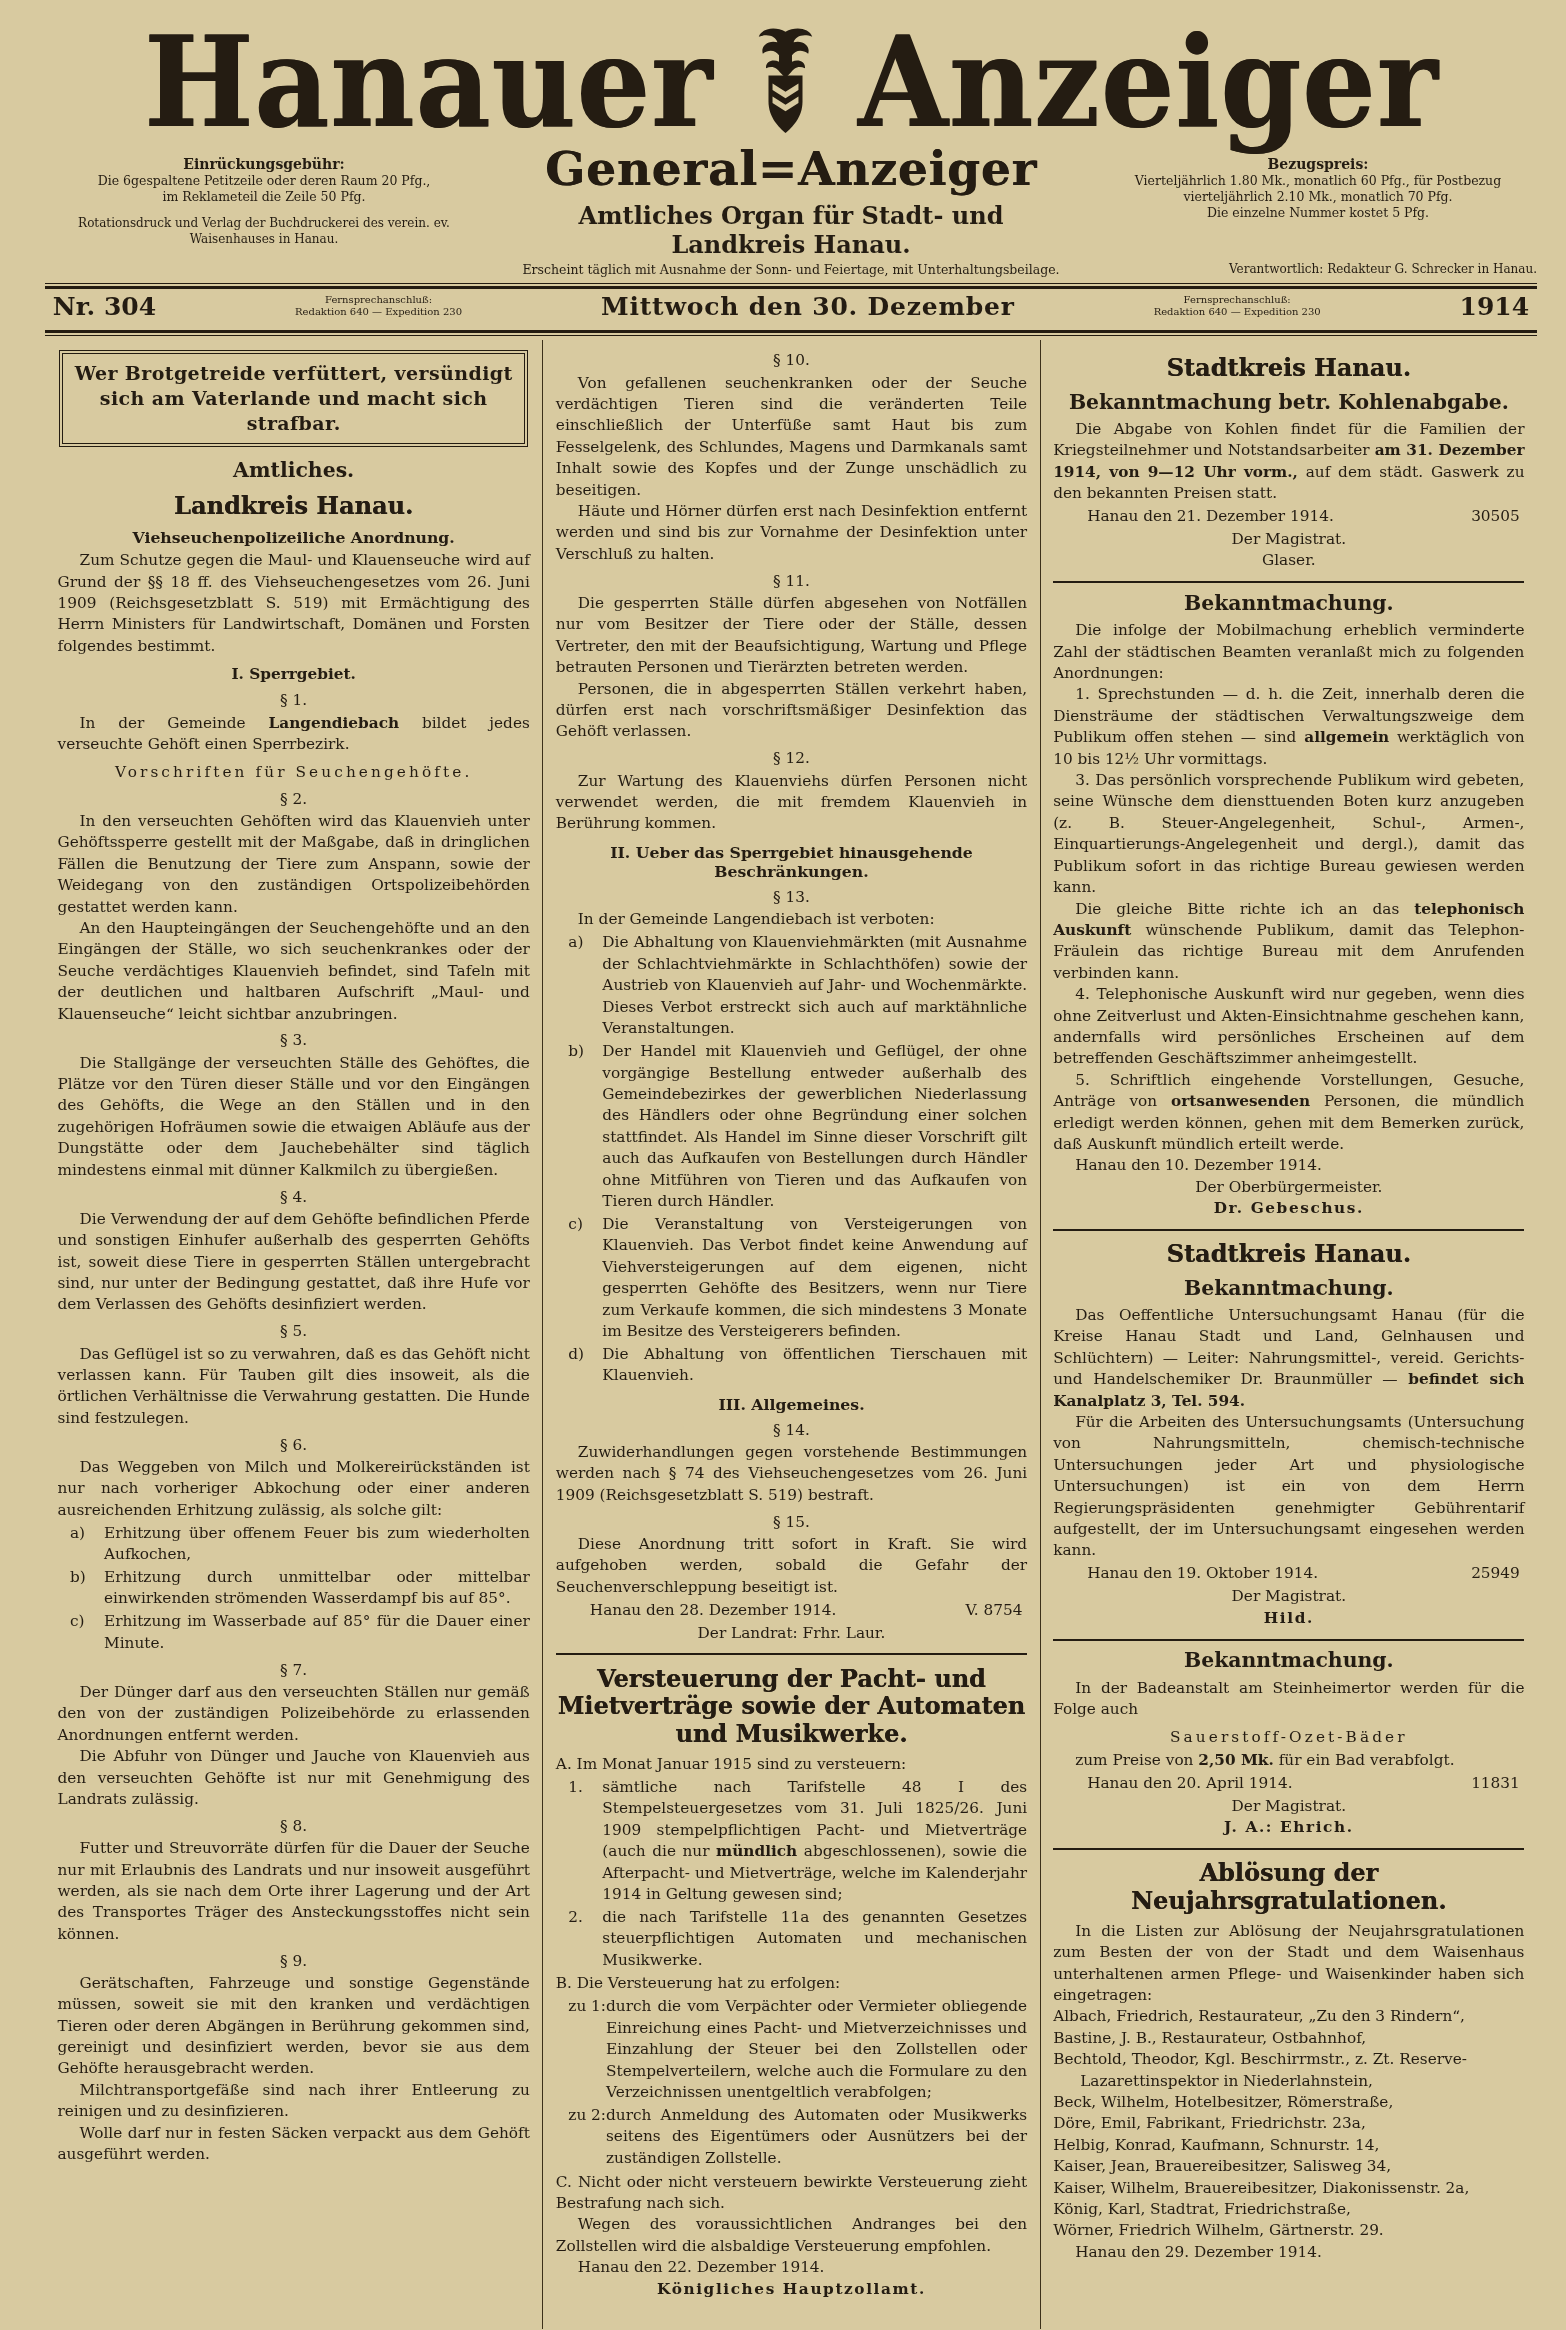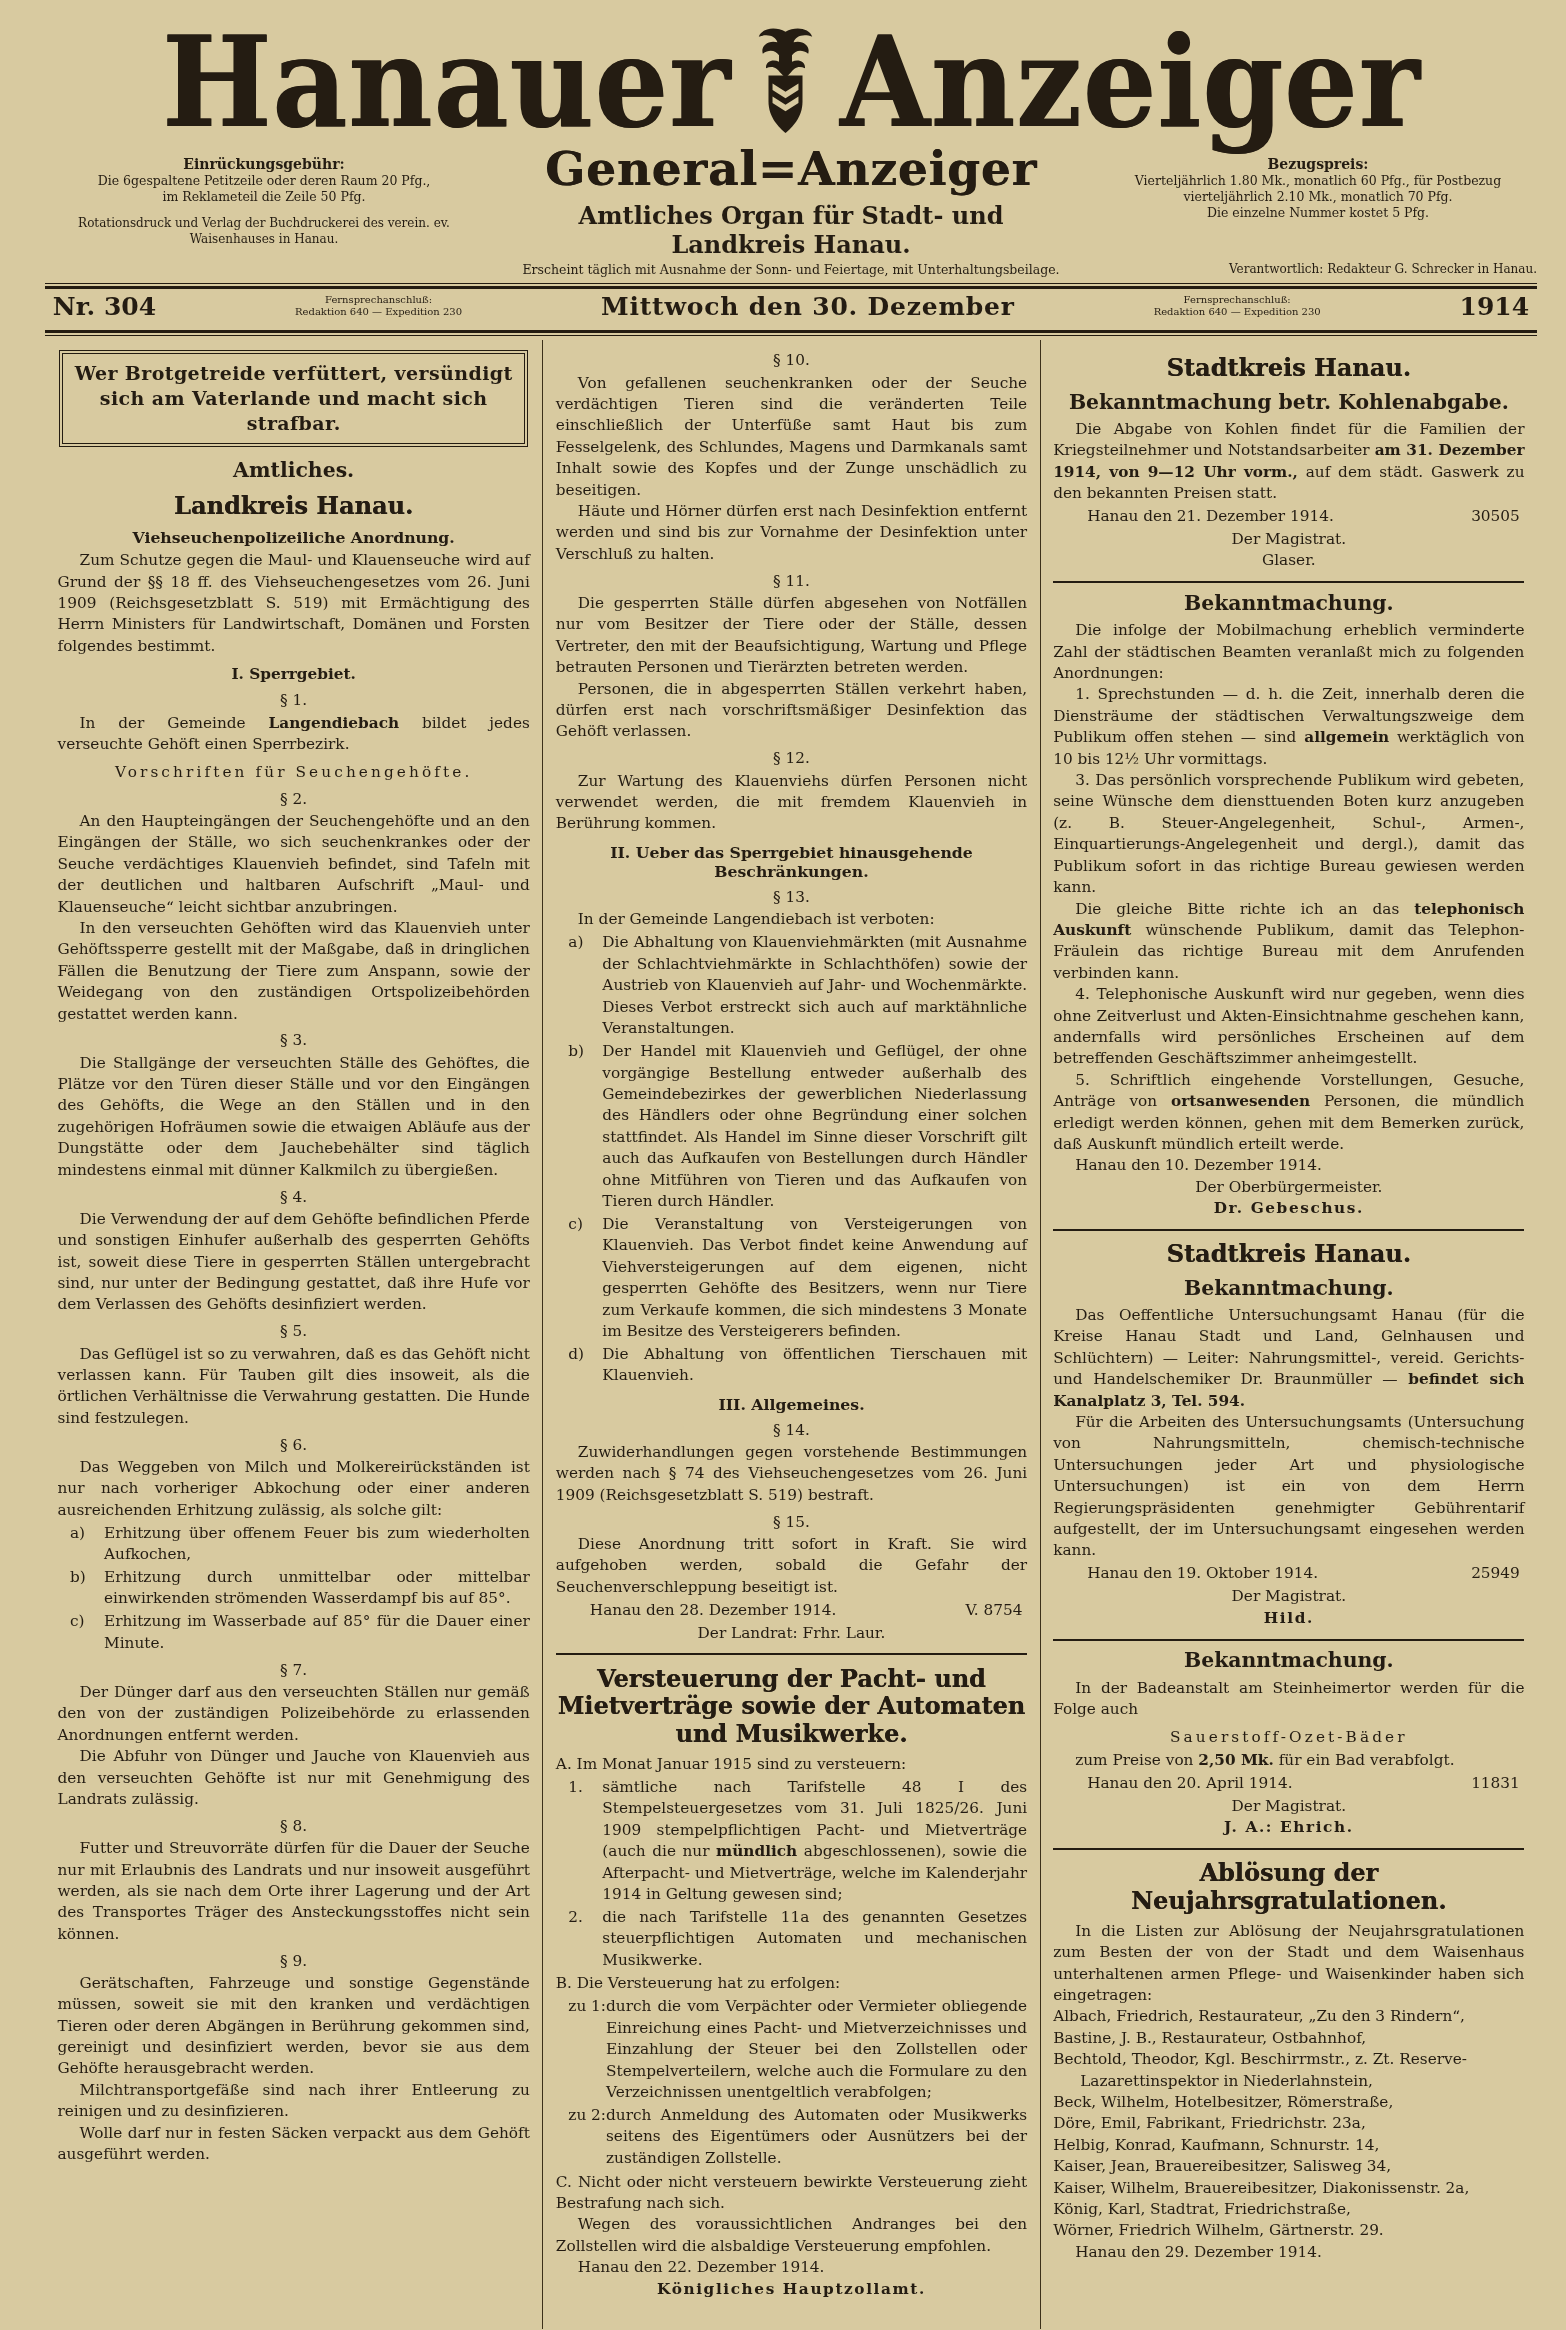--- a/index.html
+++ b/index.html
@@ -16,21 +16,21 @@
     position:absolute; inset:0;
     background:
       radial-gradient(ellipse at 85% 10%, rgba(255,250,225,.25), transparent 55%),
       radial-gradient(ellipse at 50% 110%, rgba(120,95,55,.22), transparent 60%),
       linear-gradient(90deg,#6d5836 0px,#94founds 0,#97814f 11px,#c0b084 30px,#d4c69c 55px,#d9cca2 329px,#dccfa6 55%,#d6c89d 88%,#c9ba8e 99%,#b7a578 100%);
     background-color:#d8caa0;
   }
   .content { position:absolute; left:45px; top:11px; width:1492px; }
 
   
-  .masthead-title { display:flex; align-items:center; justify-content:center; gap:14px; padding-top:12.5px; }
+  .masthead-title { display:flex; align-items:center; justify-content:center; gap:32px; padding-top:12.5px; }
   .mast-word {
     font-size:116px; font-weight:bold; letter-spacing:0.8px; line-height:1;
     transform:scaleY(1.08);
     text-shadow:0.8px 0 0 #241c12;
   }
   .crest { width:81px; height:116px; display:block; flex:0 0 auto; }
   .crest svg { width:100%; height:100%; }
 
   .mast-row { display:flex; justify-content:space-between; align-items:flex-start; margin-top:4px; }
   .info-box { width:438px; font-size:12.5px; line-height:1.3; text-align:center; padding-top:11px; }
@@ -154,22 +154,22 @@
           <div class="boxed-notice">Wer Brotgetreide verfüttert, versündigt sich am Vaterlande und macht sich strafbar.</div>
           <div class="head-2">Amtliches.</div>
           <div class="head-1">Landkreis Hanau.</div>
           <div class="head-3">Viehseuchenpolizeiliche Anordnung.</div>
           <div class="para">Zum Schutze gegen die Maul- und Klauenseuche wird auf Grund der §§ 18 ff. des Viehseuchengesetzes vom 26. Juni 1909 (Reichsgesetzblatt S. 519) mit Ermächtigung des Herrn Ministers für Landwirtschaft, Domänen und Forsten folgendes bestimmt.</div>
           <div class="center-bold">I. Sperrgebiet.</div>
           <div class="para-center">§ 1.</div>
           <div class="para">In der Gemeinde <b>Langendiebach</b> bildet jedes verseuchte Gehöft einen Sperrbezirk.</div>
           <div class="head-spaced">Vorschriften für Seuchengehöfte.</div>
           <div class="para-center">§ 2.</div>
+          <div class="para">In den verseuchten Gehöften wird das Klauenvieh unter Gehöftssperre gestellt mit der Maßgabe, daß in dringlichen Fällen die Benutzung der Tiere zum Anspann, sowie der Weidegang von den zuständigen Ortspolizeibehörden gestattet werden kann.</div>
           <div class="para">An den Haupteingängen der Seuchengehöfte und an den Eingängen der Ställe, wo sich seuchenkrankes oder der Seuche verdächtiges Klauenvieh befindet, sind Tafeln mit der deutlichen und haltbaren Aufschrift „Maul- und Klauenseuche“ leicht sichtbar anzubringen.</div>
-          <div class="para">In den verseuchten Gehöften wird das Klauenvieh unter Gehöftssperre gestellt mit der Maßgabe, daß in dringlichen Fällen die Benutzung der Tiere zum Anspann, sowie der Weidegang von den zuständigen Ortspolizeibehörden gestattet werden kann.</div>
           <div class="para-center">§ 3.</div>
           <div class="para">Die Stallgänge der verseuchten Ställe des Gehöftes, die Plätze vor den Türen dieser Ställe und vor den Eingängen des Gehöfts, die Wege an den Ställen und in den zugehörigen Hofräumen sowie die etwaigen Abläufe aus der Dungstätte oder dem Jauchebehälter sind täglich mindestens einmal mit dünner Kalkmilch zu übergießen.</div>
           <div class="para-center">§ 4.</div>
           <div class="para">Die Verwendung der auf dem Gehöfte befindlichen Pferde und sonstigen Einhufer außerhalb des gesperrten Gehöfts ist, soweit diese Tiere in gesperrten Ställen untergebracht sind, nur unter der Bedingung gestattet, daß ihre Hufe vor dem Verlassen des Gehöfts desinfiziert werden.</div>
           <div class="para-center">§ 5.</div>
           <div class="para">Das Geflügel ist so zu verwahren, daß es das Gehöft nicht verlassen kann. Für Tauben gilt dies insoweit, als die örtlichen Verhältnisse die Verwahrung gestatten. Die Hunde sind festzulegen.</div>
           <div class="para-center">§ 6.</div>
           <div class="para">Das Weggeben von Milch und Molkereirückständen ist nur nach vorheriger Abkochung oder einer anderen ausreichenden Erhitzung zulässig, als solche gilt:</div>
           <div class="hang">
             <div class="hang-m">a)</div>

